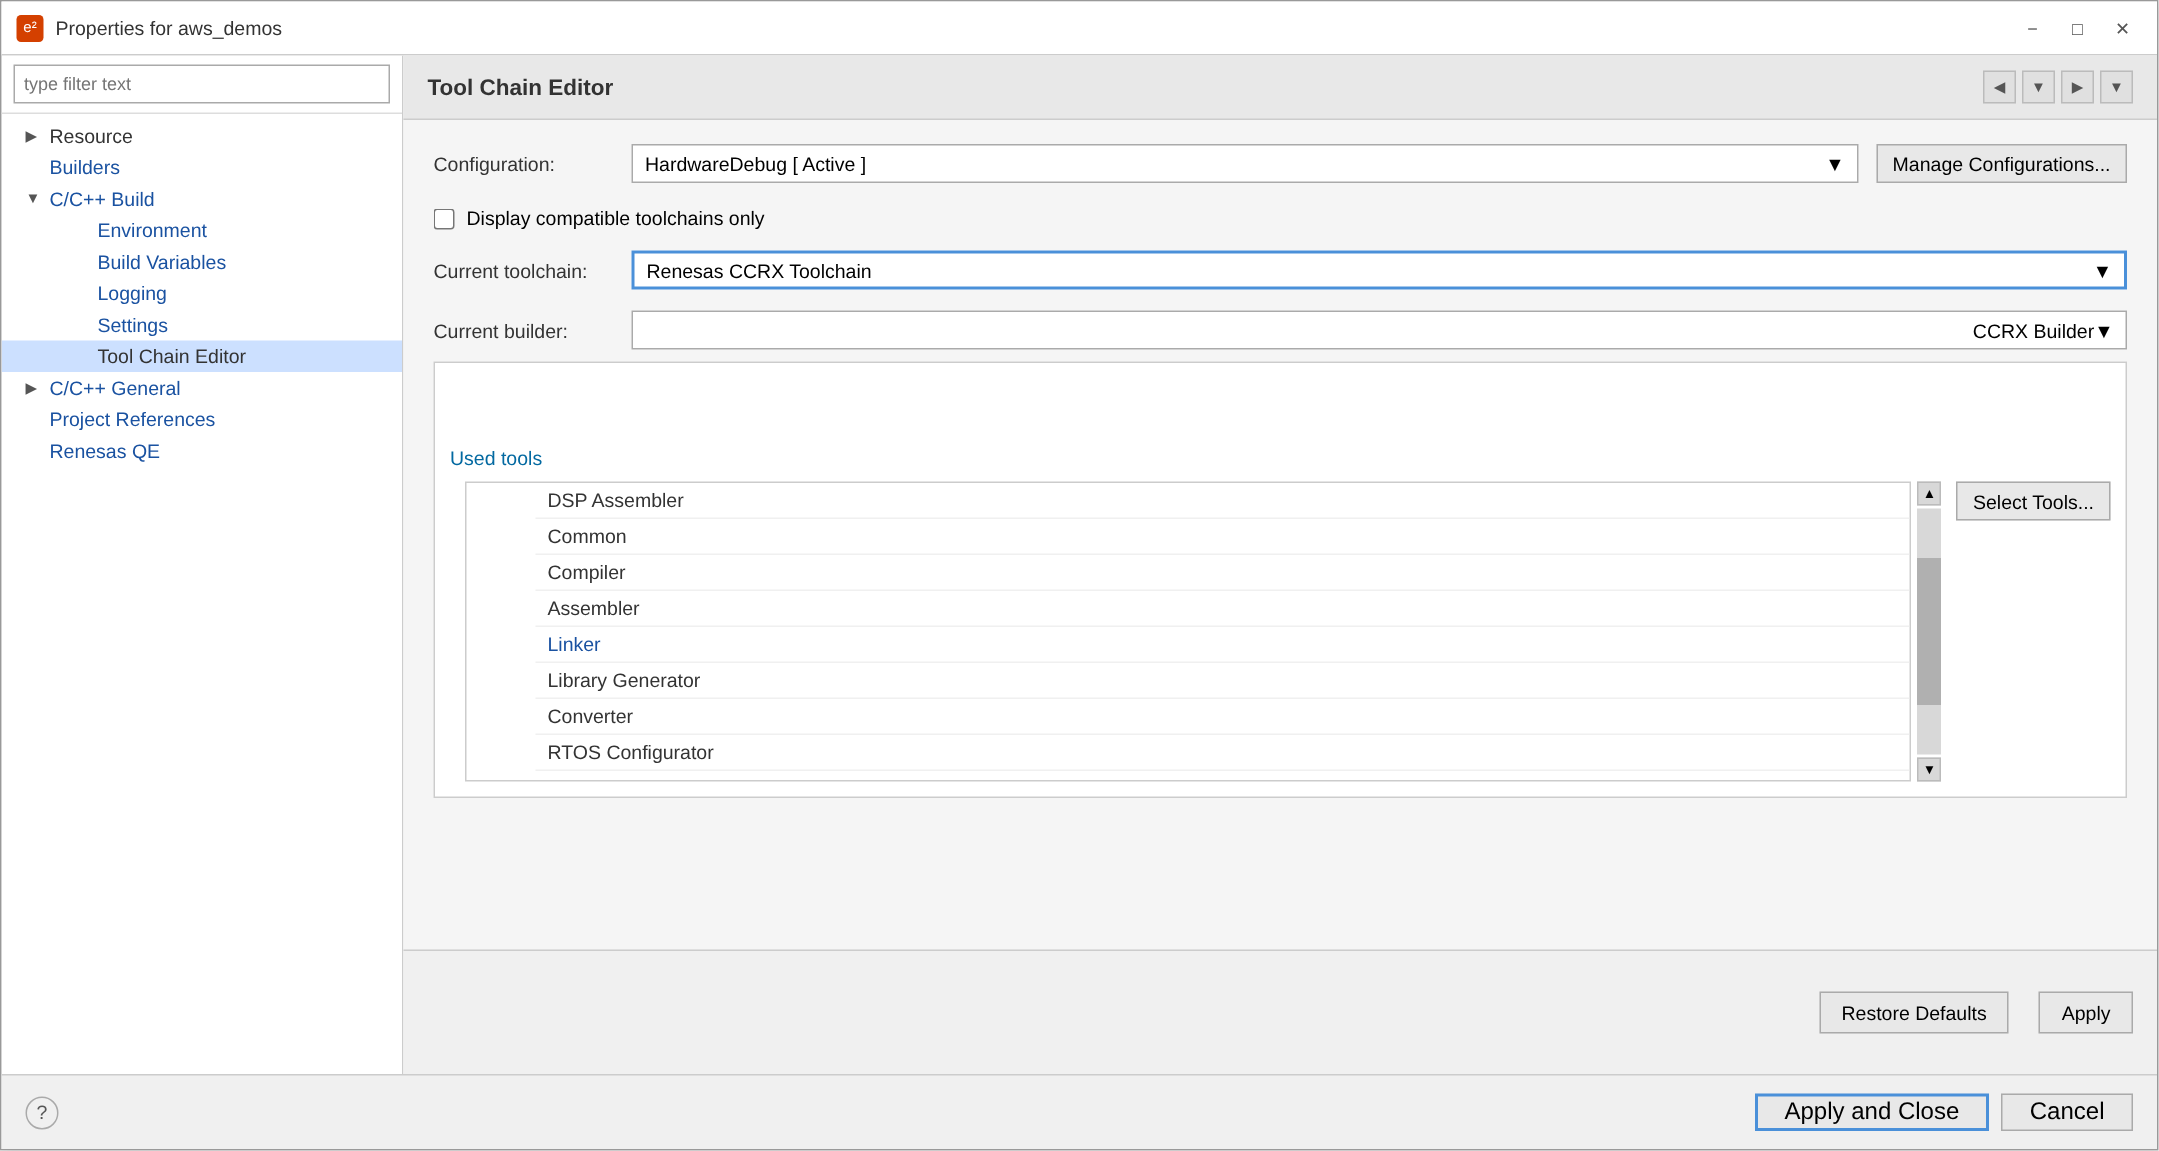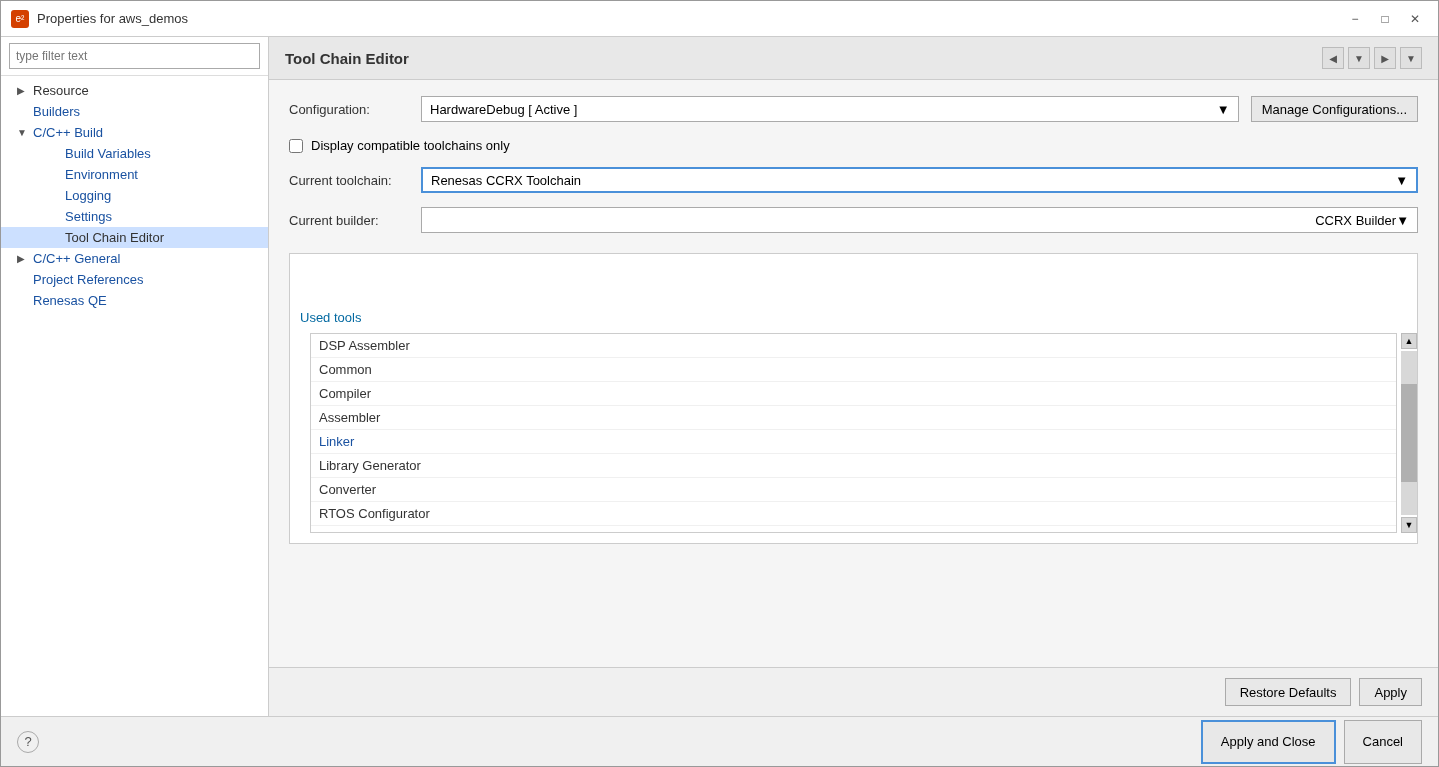--- a/index.html
+++ b/index.html
@@ -30,37 +30,37 @@
     .nav-btn { background: #e0e0e0; border: 1px solid #bbb; width: 22px; height: 22px; cursor: pointer; display: flex; align-items: center; justify-content: center; font-size: 10px; color: #555; }
     .panel-body { flex: 1; padding: 16px 20px; overflow-y: auto; background: #f5f5f5; }
     .config-row { display: flex; align-items: center; gap: 12px; margin-bottom: 16px; justify-content: center; }
     .config-label { color: #333; min-width: 120px; }
     .config-select { flex: 1; height: 26px; border: 1px solid #aaa; background: white; padding: 2px 8px; font-size: 13px; cursor: pointer; display: flex; align-items: center; justify-content: space-between; }
     .manage-btn { height: 26px; padding: 0 10px; border: 1px solid #aaa; background: #e8e8e8; cursor: pointer; font-size: 13px; white-space: nowrap; }
     .checkbox-row { display: flex; align-items: center; gap: 8px; margin-bottom: 14px; }
     .checkbox-row input { width: 14px; height: 14px; }
     .toolchain-row { display: flex; align-items: center; gap: 12px; margin-bottom: 14px; }
     .toolchain-select { flex: 1; height: 26px; border: 2px solid #4a90d9; background: white; padding: 2px 8px; font-size: 13px; display: flex; align-items: center; justify-content: space-between; cursor: pointer; }
-    .builder-row { display: flex; align-items: center; gap: 12px; margin-bottom: 20px; }
+    .builder-row { display: flex; align-items: center; gap: 12px; margin-bottom: 8px; }
     .builder-select { flex: 1; height: 26px; border: 1px solid #aaa; background: white; padding: 2px 8px; font-size: 13px; display: flex; align-items: center; justify-content: flex-end; cursor: pointer; }
     .used-tools-section { border: 1px solid #ccc; background: white; padding: 10px 0 0 0; }
     .used-tools-label { color: #0369a1; font-size: 13px; padding: 0 10px 8px 10px; margin-top: 46px; }
     .used-tools-content { display: flex; gap: 0; }
-    .tools-list { flex: 1; border: 1px solid #ccc; margin: 0 0 0 10px; height: 200px; overflow-y: scroll; background: white; }
+    .tools-list { flex: 1; border: 1px solid #ccc; margin: 0 0 0 10px; height: 200px; overflow-y: scroll; background: white; padding-left: 46px; }
     .tool-item { padding: 4px 8px; cursor: pointer; color: #333; border-bottom: 1px solid #f0f0f0; }
     .tool-item.link-style { color: #1a52a1; }
     .tools-sidebar { display: flex; flex-direction: column; padding: 0 10px; gap: 6px; }
     .select-tools-btn { height: 26px; padding: 0 10px; border: 1px solid #aaa; background: #e8e8e8; cursor: pointer; font-size: 13px; white-space: nowrap; }
-    .panel-footer { padding: 10px 16px; border-top: 1px solid #ccc; display: flex; justify-content: flex-end; gap: 8px; background: #f0f0f0; }
+    .panel-footer { padding: 27px 16px; border-top: 1px solid #ccc; display: flex; justify-content: flex-end; gap: 20px; background: #f0f0f0; }
     .footer-btn { height: 28px; padding: 0 14px; border: 1px solid #aaa; background: #e8e8e8; cursor: pointer; font-size: 13px; }
     .bottom-bar { height: 50px; background: #f0f0f0; border-top: 1px solid #ccc; display: flex; align-items: center; justify-content: space-between; padding: 0 16px; }
     .bottom-left { display: flex; align-items: center; }
     .help-icon { width: 22px; height: 22px; border-radius: 50%; border: 1px solid #aaa; display: flex; align-items: center; justify-content: center; font-size: 13px; color: #555; cursor: pointer; }
     .bottom-right { display: flex; gap: 8px; }
-    .bottom-btn { height: 44px; padding: 0 18px; border: 1px solid #aaa; background: #e8e8e8; cursor: pointer; font-size: 13px; }
+    .bottom-btn { height: 25px; padding: 0 18px; border: 1px solid #aaa; background: #e8e8e8; cursor: pointer; font-size: 16px; }
     .bottom-btn.primary { border: 2px solid #4a90d9; background: #e8e8e8; }
     .scrollbar-thumb { width: 100%; height: 60%; background: #b0b0b0; position: absolute; top: 20%; }
     .scrollbar-arrow { width: 16px; height: 16px; background: #d8d8d8; border: 1px solid #bbb; display: flex; align-items: center; justify-content: center; font-size: 9px; cursor: pointer; }
   </style>
 </head>
 <body>
 
 <div class="window">
 
   <div class="titlebar">
@@ -93,26 +93,26 @@
           <span class="tree-item-label">Builders</span>
         </div>
 
         <div class="tree-item">
           <span class="arrow">▼</span>
           <span class="tree-item-label">C/C++ Build</span>
         </div>
 
         <div class="tree-item child2">
           <span class="arrow"></span>
+          <span class="tree-item-label">Environment</span>
+        </div>
+
+        <div class="tree-item child2">
+          <span class="arrow"></span>
           <span class="tree-item-label">Build Variables</span>
-        </div>
-
-        <div class="tree-item child2">
-          <span class="arrow"></span>
-          <span class="tree-item-label">Environment</span>
         </div>
 
         <div class="tree-item child2">
           <span class="arrow"></span>
           <span class="tree-item-label">Logging</span>
         </div>
 
         <div class="tree-item child2">
           <span class="arrow"></span>
           <span class="tree-item-label">Settings</span>
@@ -201,20 +201,23 @@
                 </div>
                 <div style="display:flex; flex-direction:column; justify-content:space-between; padding: 0 0 0 4px; width:20px;">
                   <div class="scrollbar-arrow">▲</div>
                   <div style="flex:1; position:relative; background:#d8d8d8; margin:2px 0;">
                     <div class="scrollbar-thumb"></div>
                   </div>
                   <div class="scrollbar-arrow">▼</div>
                 </div>
               </div>
             </div>
+            <div class="tools-sidebar">
+              <button class="select-tools-btn">Select Tools...</button>
+            </div>
           </div>
         </div>
       </div>
 
       <div class="panel-footer">
         <button class="footer-btn">Restore Defaults</button>
         <button class="footer-btn">Apply</button>
       </div>
     </div>
   </div>

